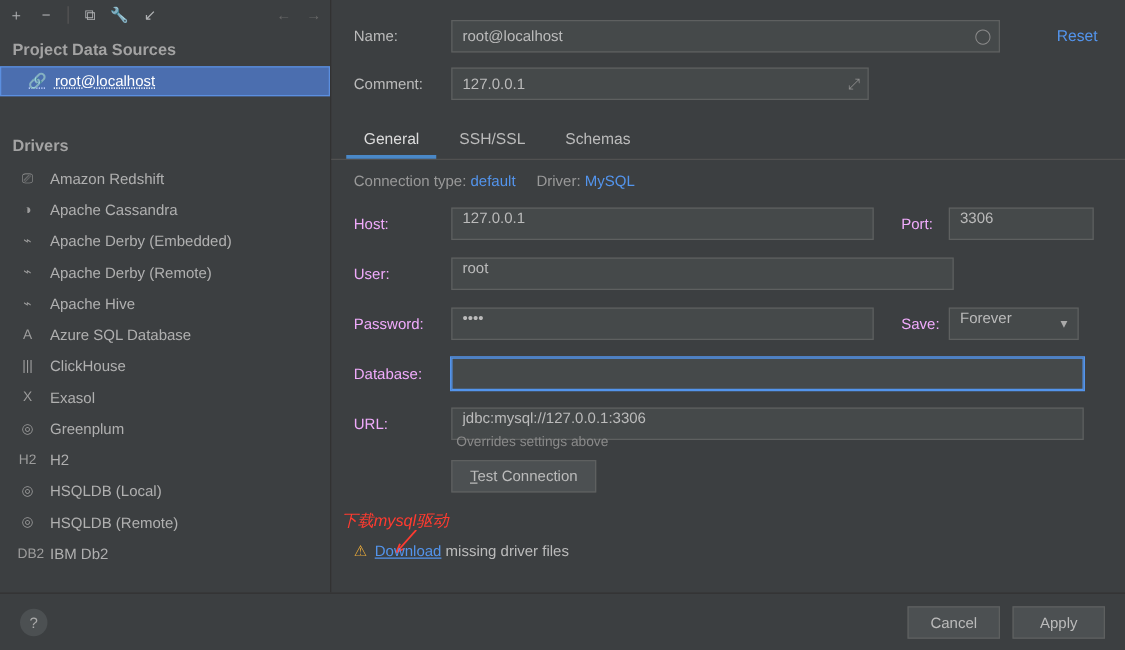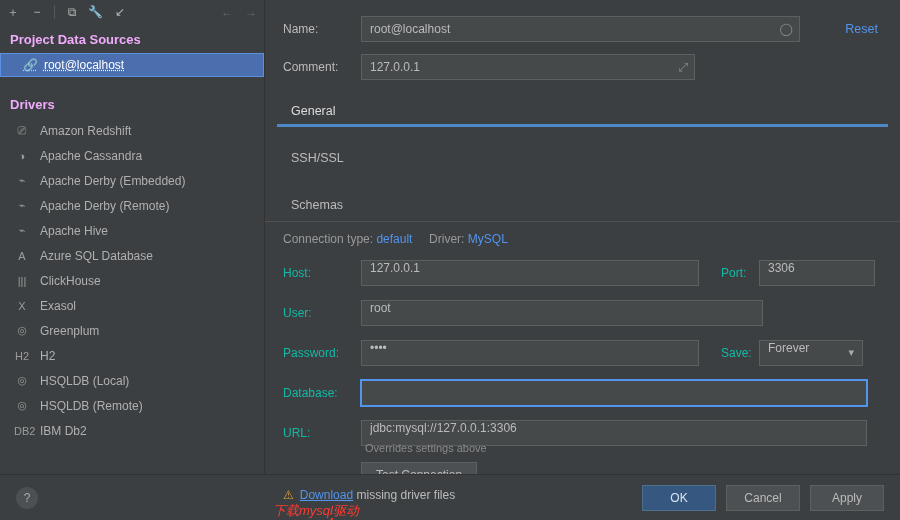--- a/index.html
+++ b/index.html
@@ -24,21 +24,21 @@
     height: 24px;
     display: flex; align-items: center;
     padding: 0 6px;
     gap: 10px;
     color: #afb1b3;
   }
   .toolbar .sp { flex: 1; }
   .tb-icon { width: 14px; height: 14px; display:flex; align-items:center; justify-content:center; cursor:pointer; }
   .section-title {
     padding: 8px 10px 6px 10px;
-    color: #f0abfc;
+    color: #a3a3a3;
     font-weight: bold;
     font-size: 13px;
   }
   .ds-list { }
   .ds-item {
     display: flex; align-items: center;
     height: 24px;
     padding-left: 22px;
     gap: 6px;
     font-size: 12px;
@@ -85,43 +85,42 @@
   }
   .reset-link {
     color: #5394ec;
     margin-left: 18px;
     cursor: pointer;
   }
   .tabs {
     display: flex;
     border-bottom: 1px solid #515151;
     padding: 0 12px;
-    gap: 16px;
+    gap: 4px;
     margin-top: 4px;
-    flex-direction: column;
   }
   .tab {
     padding: 8px 14px 9px 14px;
     color: #bbbbbb;
     cursor: pointer;
     font-size: 12.5px;
   }
   .tab.active {
     border-bottom: 3px solid #4a88c7;
     color: #dcdcdc;
     padding-bottom: 6px;
   }
   .subhead {
     padding: 10px 18px;
     color: #999;
   }
   .subhead a { color: #5394ec; text-decoration: none; }
   .form-main { padding: 4px 18px 0 18px; }
   .row2 { display: flex; align-items: center; margin-bottom: 14px; }
-  .lbl2 { width: 78px; color: #14b8a6; }
+  .lbl2 { width: 78px; color: #f0abfc; }
   .input2 {
     background: #45494a;
     border: 1px solid #5e6060;
     height: 26px;
     padding: 0 8px;
     color: #bbbbbb;
   }
   .input2 input, .select2 {
     background: transparent; border:none; outline:none;
     color:#bbbbbb; width:100%; font-size:12px;
@@ -209,21 +208,21 @@
     </div>
 
     <div class="section-title">Project Data Sources</div>
     <div class="ds-list">
       <div class="ds-item selected">
         <span style="color:#c0d0ff">🔗</span>
         <span>root@localhost</span>
       </div>
     </div>
 
-    <div class="section-title" style="margin-top:12px">Drivers</div>
+    <div class="section-title" style="margin-top:24px">Drivers</div>
     <div class="drv-list" id="drv-list">
         <div class="drv-item">
           <span class="ic">⎚</span>
           <span>Amazon Redshift</span>
         </div>
         <div class="drv-item">
           <span class="ic">◑</span>
           <span>Apache Cassandra</span>
         </div>
         <div class="drv-item">
@@ -373,16 +372,15 @@
         </span>
       </div>
     </div>
 
   </div>
 </div>
 
 <div class="footer">
   <div class="help">?</div>
   <div class="sp"></div>
-  <button class="fbtn primary">OK</button>
   <button class="fbtn">Cancel</button>
   <button class="fbtn">Apply</button>
 </div>
 
 </body></html>

